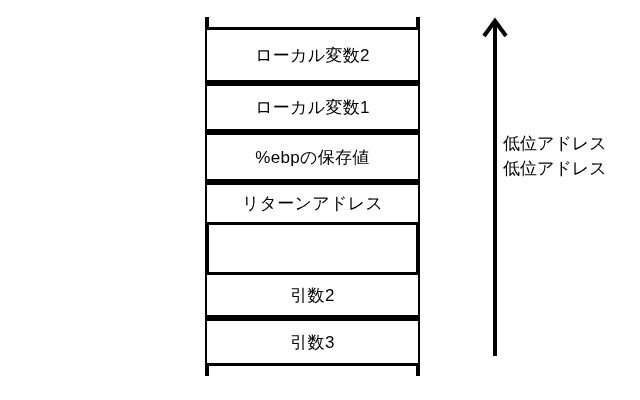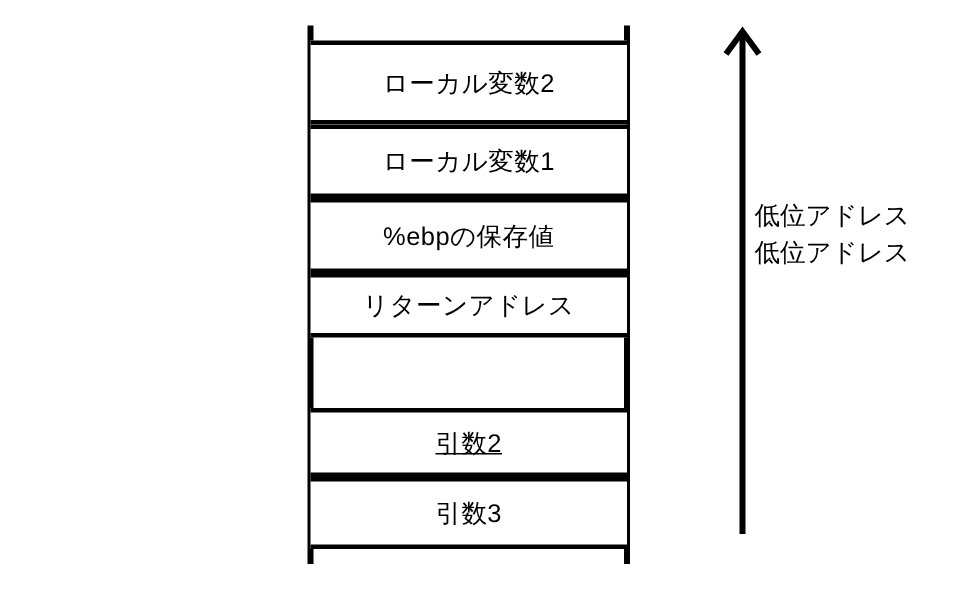--- a/index.html
+++ b/index.html
@@ -121,21 +121,21 @@
 
       <div class="stack-cell" style="top:105px; height:50px;">
         <span class="stack-cell-label">%ebpの保存値</span>
       </div>
 
       <div class="stack-cell" style="top:155px; height:43px;">
         <span class="stack-cell-label">リターンアドレス</span>
       </div>
 
 
-      <div class="stack-cell" style="top:245px; height:46px;text-decoration:underline;">
+      <div class="stack-cell" style="top:245px; height:46px;">
         <span class="stack-cell-label">引数2</span>
       </div>
 
       <div class="stack-cell" style="top:291px; height:48px;">
         <span class="stack-cell-label">引数3</span>
       </div>
 
     </div>
   </div>
 

